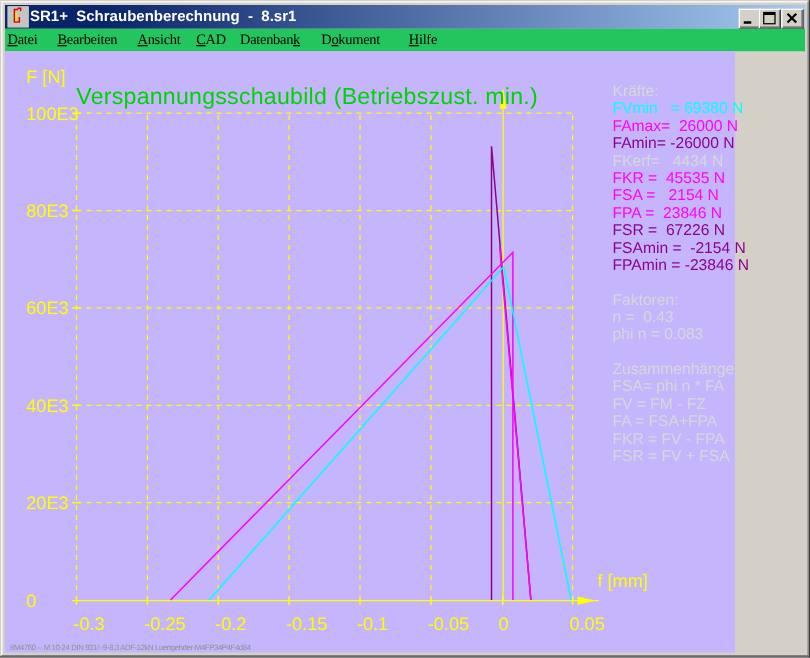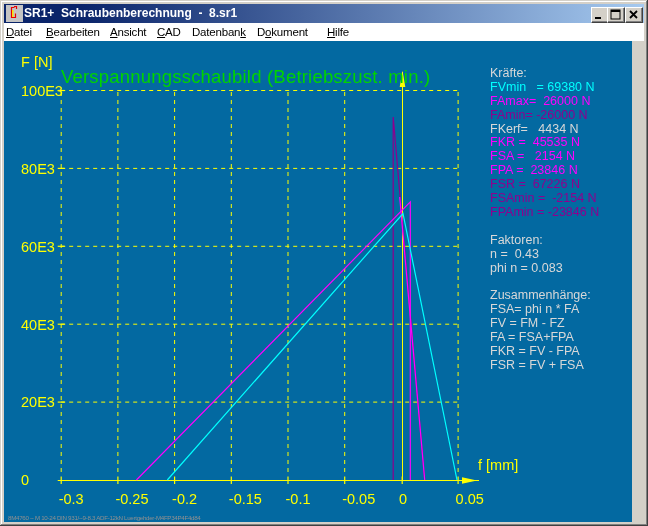--- a/index.html
+++ b/index.html
@@ -6,23 +6,23 @@
 body{width:648px;height:526px;overflow:hidden;font-family:"Liberation Sans",sans-serif;background:#d4d0c8;}
 #win{position:absolute;left:0;top:0;width:648px;height:526px;background:#d4d0c8;}
 .bl{position:absolute;}
 #titlebar{position:absolute;left:4px;top:4px;width:640px;height:19px;
  background:linear-gradient(to right,#0a246a 0%,#0a246a 12%,#a6caf0 100%);}
 #ticon{position:absolute;left:2px;top:1px;width:17px;height:17px;background:#c8c8c8;}
 #ttext{position:absolute;left:20px;top:2px;color:#fff;font-size:12px;font-weight:bold;white-space:pre;letter-spacing:0;}
 .wbtn{position:absolute;top:3px;width:16px;height:14px;background:#d4d0c8;
  border-top:1px solid #fff;border-left:1px solid #fff;border-right:1px solid #404040;border-bottom:1px solid #404040;
  box-shadow:inset -1px -1px 0 #808080;}
-#menubar{position:absolute;left:4px;top:23px;width:640px;height:18px;background:#ffffff;}
+#menubar{position:absolute;left:4px;top:23px;width:640px;height:18px;background:#22c55e;font-family:Liberation Serif, serif;}
 .mi{position:absolute;top:3px;font-size:11.5px;color:#000;letter-spacing:-0.2px;white-space:pre;}
-#client{position:absolute;left:4px;top:41px;width:628px;height:481px;background:#0369a1;}
+#client{position:absolute;left:4px;top:41px;width:584px;height:481px;background:#c4b5fd;}
 </style>
 </head>
 <body>
 <div id="win">
 
   <div class="bl" style="left:0;top:0;width:648px;height:1px;background:#d4d0c8;"></div>
   <div class="bl" style="left:0;top:0;width:1px;height:526px;background:#d4d0c8;"></div>
   <div class="bl" style="left:1px;top:1px;width:646px;height:1px;background:#fff;"></div>
   <div class="bl" style="left:1px;top:1px;width:1px;height:524px;background:#fff;"></div>
   <div class="bl" style="left:0;top:525px;width:648px;height:1px;background:#404040;"></div>

